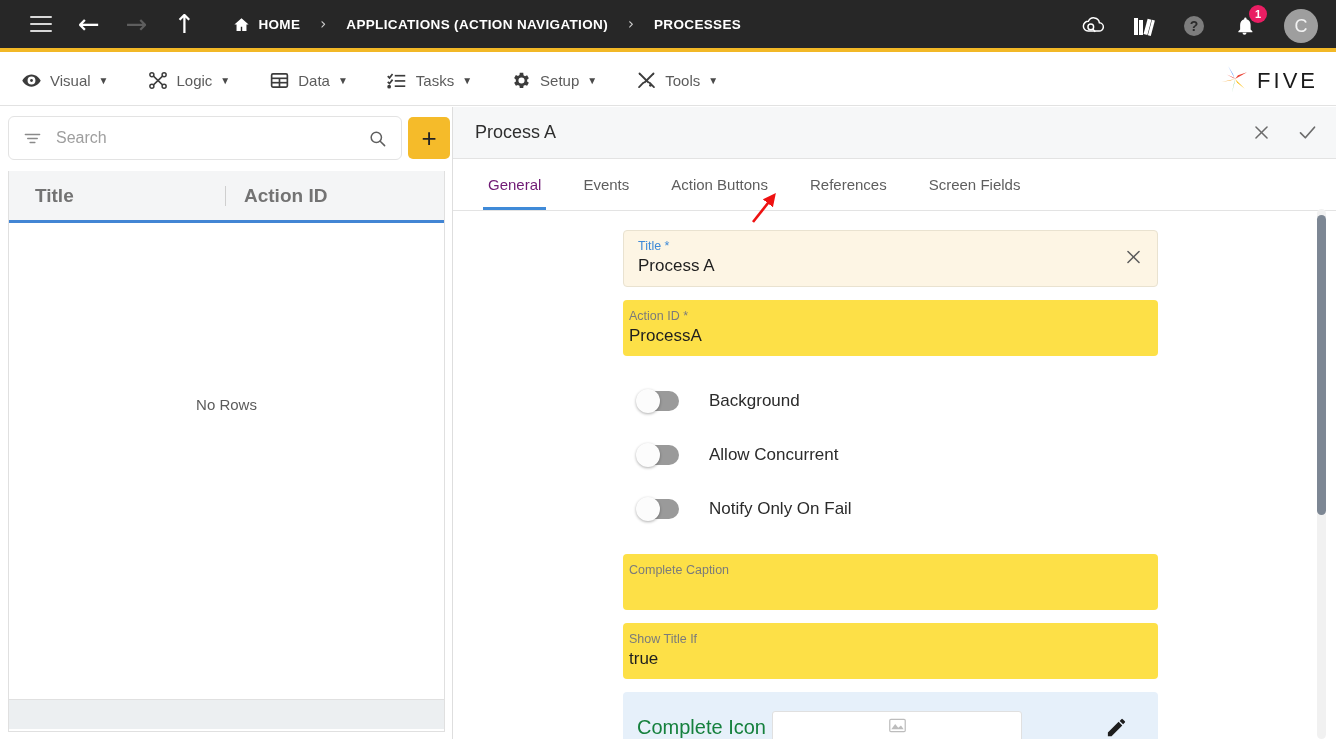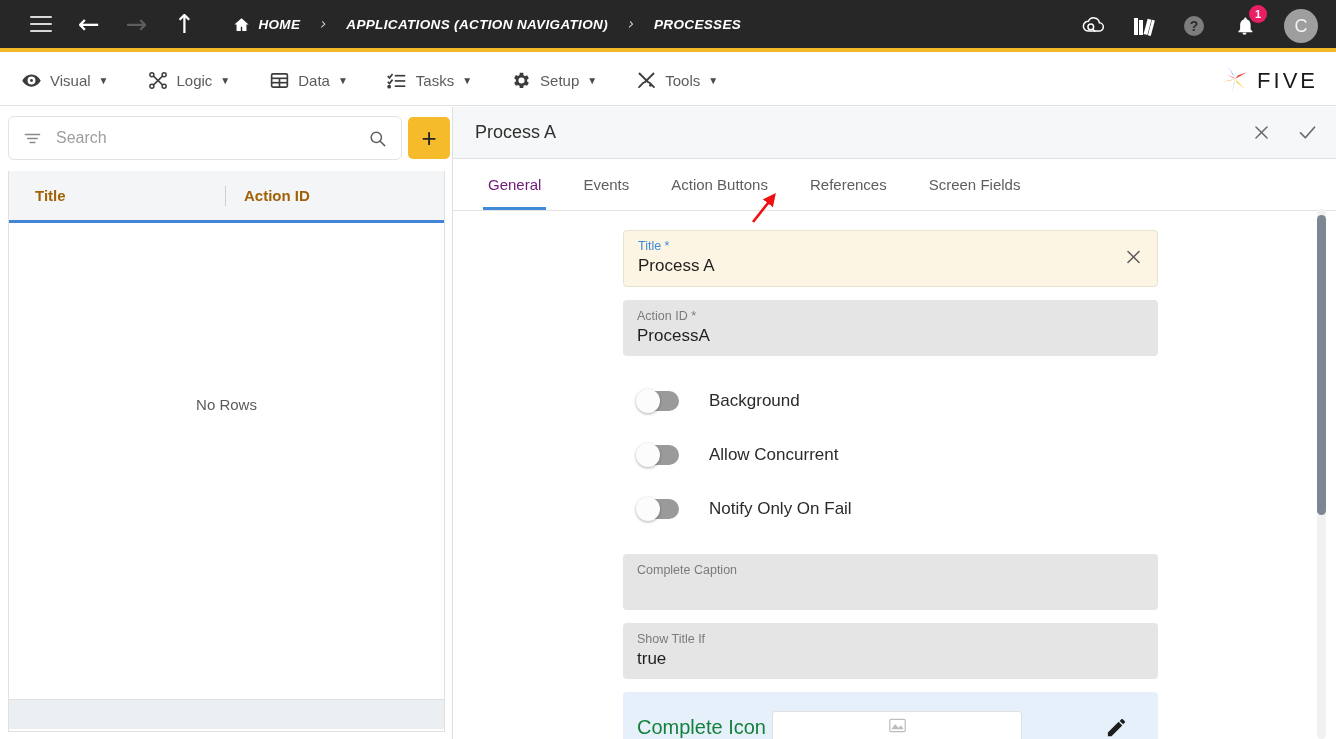--- a/index.html
+++ b/index.html
@@ -16,21 +16,21 @@
     position:absolute; left:0; top:0; width:1336px; height:52px;
     background:#272727; display:flex; align-items:center;
     border-bottom:4px solid #f2b826;
   }
   .tb-icon { display:flex; align-items:center; justify-content:center; color:#fff; flex:0 0 auto; }
   .hamburger { width:22px; height:16px; margin-left:30px; display:flex; flex-direction:column; justify-content:space-between; }
   .hamburger span { display:block; height:2px; background:#d8d8d8; border-radius:1px; }
   .nav-arrow { margin-left:26px; font-size:26px; line-height:1; color:#ffffff; font-family:"DejaVu Sans", sans-serif; }
   .nav-arrow.dim { color:#5e5e5e; }
   .home-icon { margin-left:30px; }
-  .crumbs { display:flex; align-items:center; margin-left:8px;font-style:italic; }
+  .crumbs { display:flex; align-items:center; margin-left:8px; }
   .crumb {
     color:#ffffff; font-size:13.5px; font-weight:bold; letter-spacing:.35px;
     white-space:nowrap;
   }
   .crumb-sep { color:#cfcfcf; font-size:15px; margin:0 20px; font-family:"DejaVu Sans", sans-serif; }
   .tb-right { position:absolute; right:18px; top:0; height:52px; display:flex; align-items:center; gap:22px; }
   .tb-right .ic { position:relative; width:28px; height:28px; display:flex; align-items:center; justify-content:center; color:#fff; }
   .badge {
     position:absolute; top:-7px; right:-9px; min-width:18px; height:18px;
     background:#e91e63; color:#fff; border-radius:9px; font-size:11px;
@@ -74,21 +74,21 @@
     display:flex; align-items:center; justify-content:center; cursor:pointer;
   }
   .gridwrap {
     position:absolute; left:8px; top:64px; width:437px; height:561px;
     border:1px solid #e0e0e0; border-top:none; background:#fff;
   }
   .gridhead {
     height:52px; background:#f4f5f6; border-bottom:3px solid #4285d4;
     display:flex; align-items:center; position:relative;
   }
-  .gh-cell { font-size:15px; font-weight:bold; color:#a16207; }
+  .gh-cell { font-size:19px; font-weight:bold; color:#737373; }
   .gh-title { margin-left:26px; width:190px; }
   .gh-sep { width:1px; height:20px; background:#cfcfcf; }
   .gh-actionid { margin-left:18px; }
   .gridbody { height:476px; position:relative; background:#fff; }
   .norows {
     position:absolute; left:0; right:0; top:173px; text-align:center;
     font-size:15px; color:#5b5b5b;
   }
   .gridfoot { height:30px; background:#eceff1; border-top:1px solid #e0e0e0; }
 
@@ -113,21 +113,21 @@
     position:relative; cursor:pointer; font-weight:500;
   }
   .tab.active { color:#701a75; }
   .tab.active::after {
     content:""; position:absolute; left:8px; right:8px; bottom:0; height:3px; background:#3f8ad8;
   }
   .formarea { position:absolute; left:0; top:105px; right:0; bottom:0; background:#fff; overflow:hidden; }
   .form-inner { position:absolute; left:170px; top:18px; width:535px; }
 
   .field { border-radius:4px; position:relative; margin-bottom:13px; }
-  .field.filled { background:#e5e5e5; min-height:48px; padding:9px 14px 8px 14px; }
+  .field.filled { background:#fde047; min-height:48px; padding:9px 14px 8px 6px; }
   .field.focused { background:#fdf5e4; border:1px solid #e9e2d0; min-height:50px; padding:8px 14px 8px 14px; }
   .f-label { font-size:12.5px; color:#7b7b7b; line-height:15px; }
   .field.focused .f-label { color:#3f8ad8; }
   .f-value { font-size:17px; color:#1f1f1f; line-height:24px; min-height:24px; }
   .field .clear-x {
     position:absolute; right:14px; top:50%; transform:translateY(-50%); color:#5c5c5c; cursor:pointer;
   }
   .field.tall { min-height:52px; }
   .field.caption { min-height:53px; }
 

